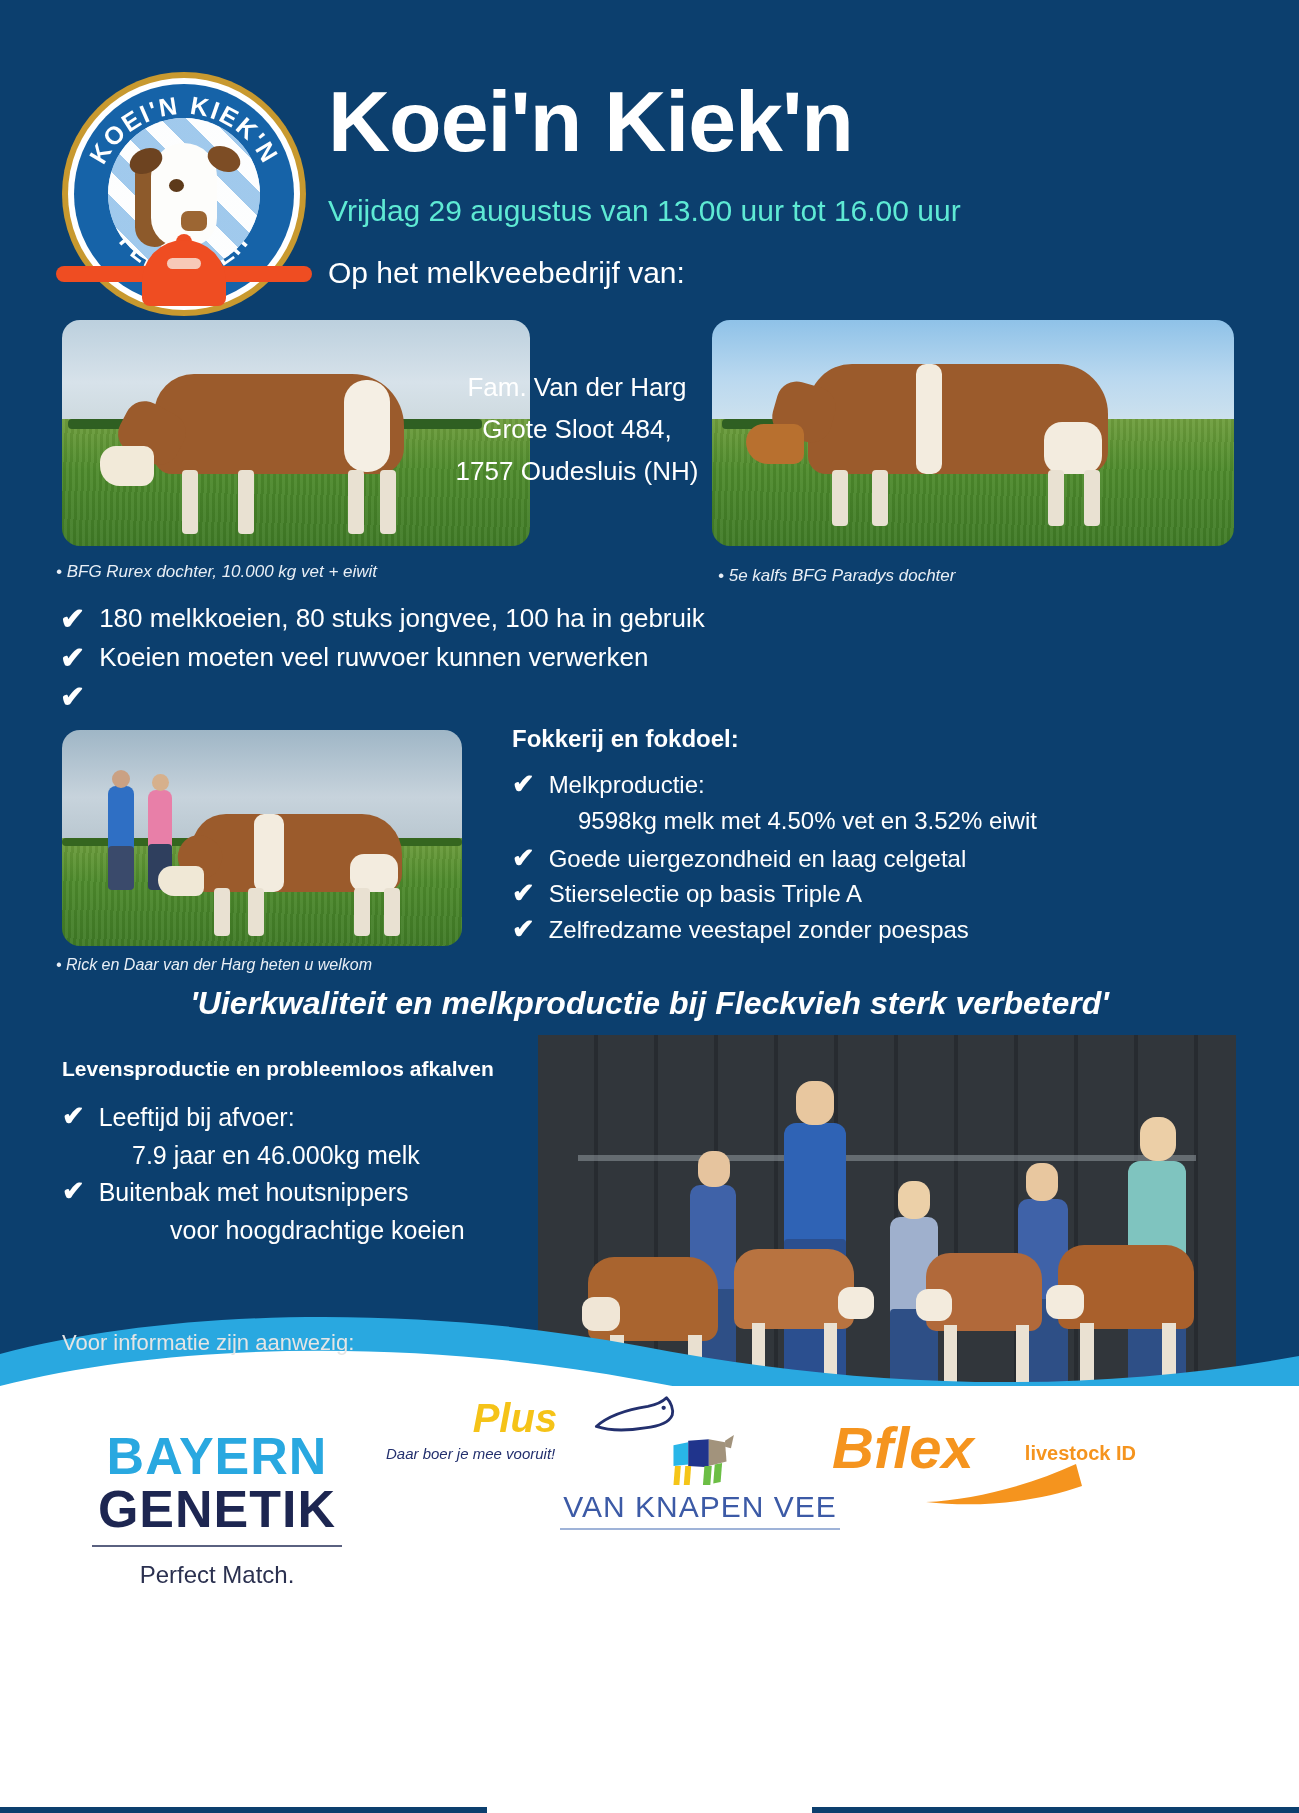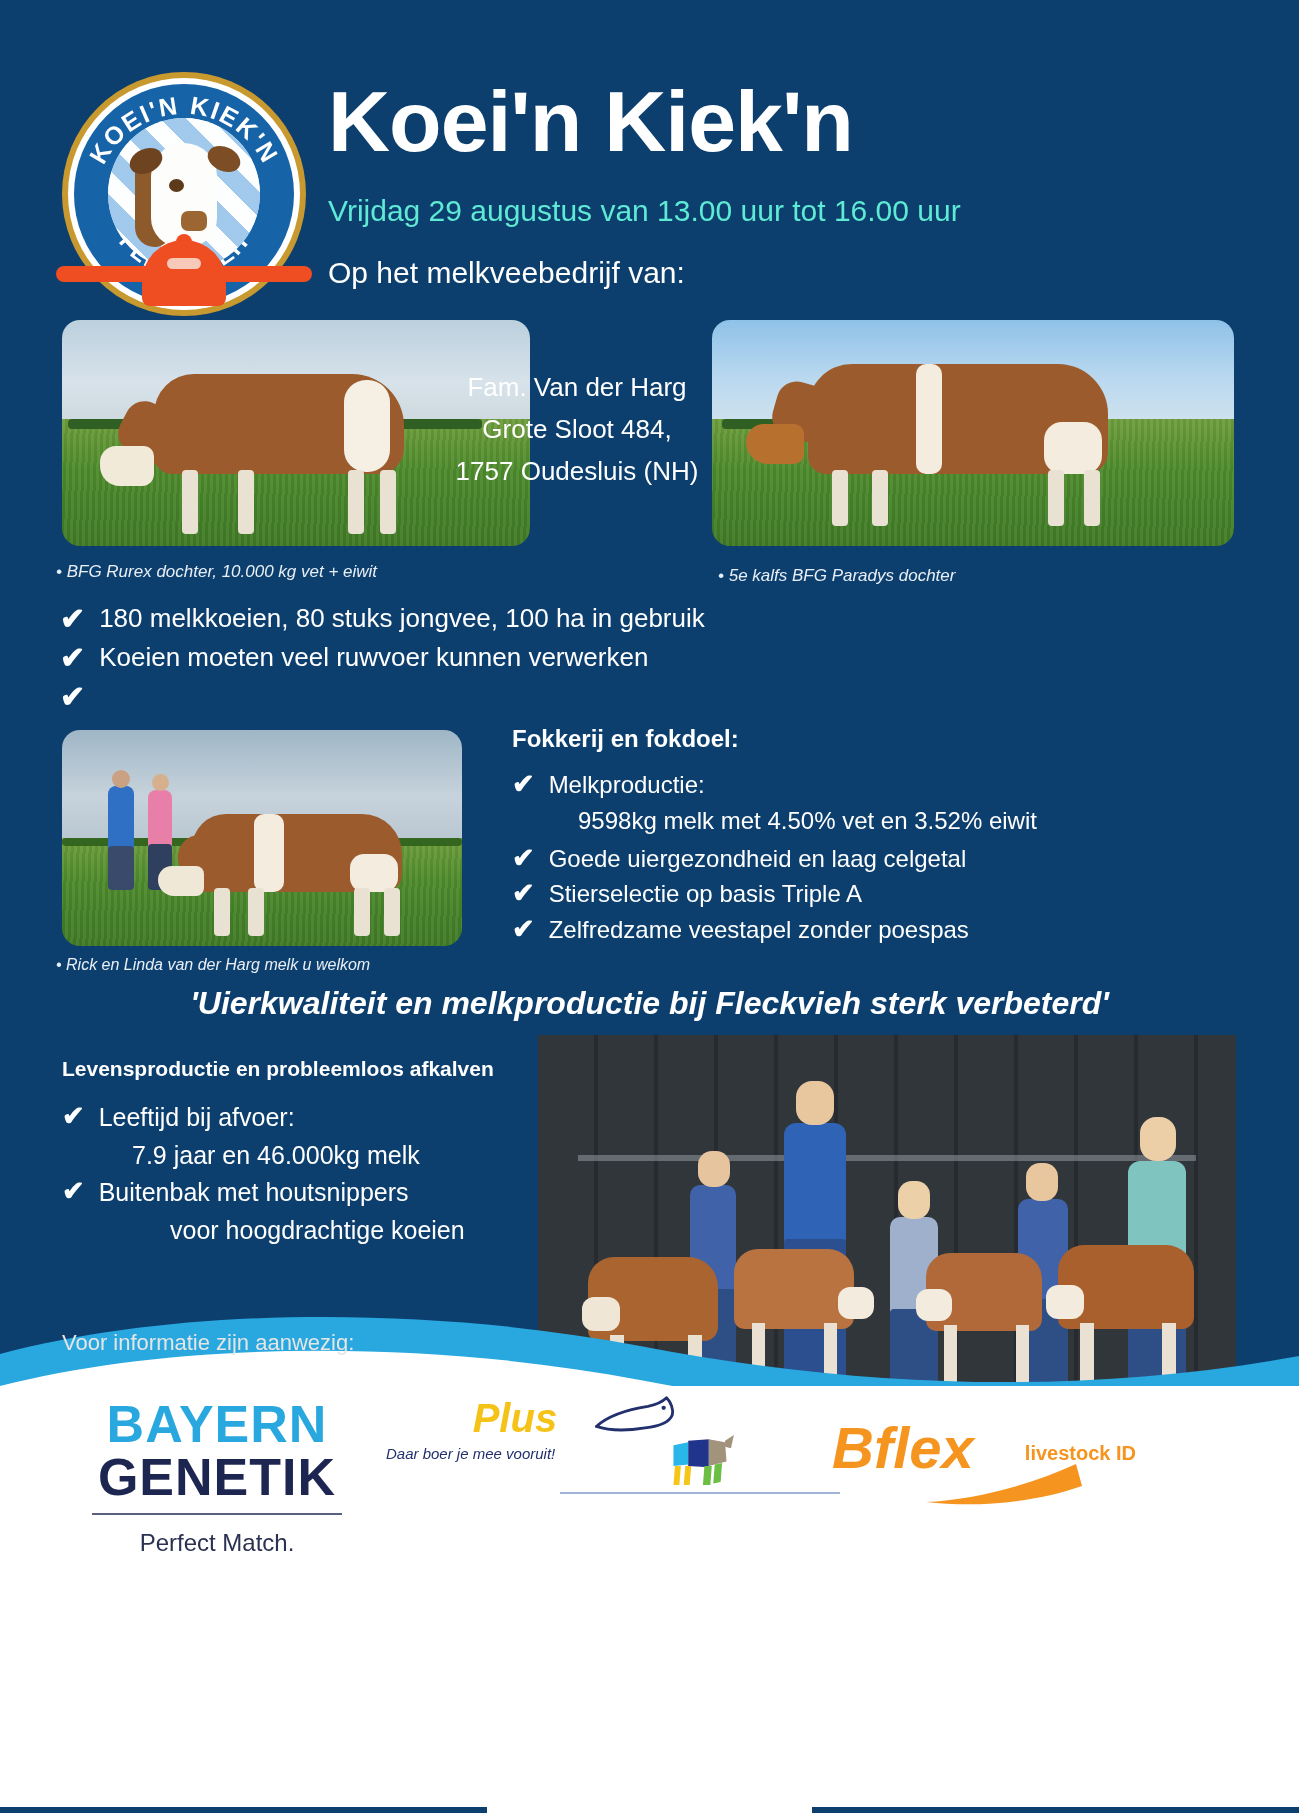--- a/index.html
+++ b/index.html
@@ -97,21 +97,21 @@
   .lev .ctext{font-size:25px;}
   .lev .sub-ind{font-size:25px;margin:4px 0 8px 70px;}
   .lev .sub-ind2{color:#fff;font-size:25px;margin:2px 0 0 108px;}
 
   
   .wave{position:absolute;left:0;top:1300px;width:1299px;height:160px;overflow:hidden;}
   .footer{position:absolute;left:0;top:1386px;width:1299px;height:427px;background:#ffffff;}
   .voor{position:absolute;left:62px;top:1330px;color:#e5e5e5;font-size:22px;font-weight:400;}
   
   .bg-logo{position:absolute;left:82px;top:1398px;width:270px;text-align:center;}
-  .bg-1{color:#29a8e0;font-size:52px;font-weight:700;letter-spacing:1px;line-height:1;}
+  .bg-1{color:#29a8e0;font-size:52px;font-weight:700;letter-spacing:1px;line-height:1;margin-top:32px;}
   .bg-2{color:#1d2651;font-size:52px;font-weight:700;letter-spacing:1px;line-height:1.05;}
   .bg-rule{height:2px;background:#5a6180;margin:8px 10px 0 10px;}
   .bg-3{color:#2b3150;font-size:24px;margin-top:14px;}
   
   .fp-logo{position:absolute;left:386px;top:1396px;width:230px;}
   .fp-row{display:flex;align-items:baseline;font-size:40px;font-weight:700;}
   .fp-a{color:#ffffff;}
   .fp-b{color:#f5c318;font-style:italic;}
   .fp-sub{color:#23306e;font-size:15px;font-style:italic;margin-top:4px;}
   .fp-cow{position:absolute;right:-62px;top:-4px;width:86px;height:46px;}
@@ -249,21 +249,21 @@
       <div style="position:absolute;left:62px;top:0;width:30px;height:78px;background:#f3ecdf;border-radius:10px;"></div>
       <div style="position:absolute;right:4px;top:40px;width:48px;height:38px;background:#f3ecdf;border-radius:14px;"></div>
     </div>
     <div class="neck" style="left:116px;top:106px;width:44px;height:42px;transform:rotate(24deg);"></div>
     <div class="head" style="left:96px;top:136px;width:46px;height:30px;border-radius:14px 8px 8px 16px;background:#f0e8d6;"></div>
     <div class="leg" style="left:152px;top:158px;height:48px;"></div>
     <div class="leg" style="left:186px;top:158px;height:48px;"></div>
     <div class="leg" style="left:292px;top:158px;height:48px;"></div>
     <div class="leg" style="left:322px;top:158px;height:48px;"></div>
   </div>
-  <div class="caption cap3">• Rick en Linda van der Harg melk u welkom</div>
+  <div class="caption cap3">• Rick en Daar van der Harg heten u welkom</div>
 
   <div class="fok">
     <div class="fok-h">Fokkerij en fokdoel:</div>
 
     <div class="checkline">
       <span class="check">✔</span>
       <span class="ctext">Melkproductie:</span>
     </div>
     <div class="sub-ind">9598kg melk met 4.50% vet en 3.52% eiwit</div>
 
@@ -385,20 +385,21 @@
         <path d="M14,18 L34,14 L34,44 L14,46 Z" fill="#29b6e8"></path>
         <path d="M34,12 L62,10 L62,48 L34,46 Z" fill="#20348c"></path>
         <path d="M62,10 L84,14 L86,40 L62,46 Z" fill="#a2937c"></path>
         <path d="M84,12 L96,4 L92,22 L84,20 Z" fill="#a2937c"></path>
         <path d="M16,46 L24,46 L22,72 L14,72 Z" fill="#f5c518"></path>
         <path d="M30,46 L38,46 L36,72 L28,72 Z" fill="#f5c518"></path>
         <path d="M56,46 L66,46 L64,72 L54,72 Z" fill="#6cbe45"></path>
         <path d="M70,44 L80,42 L78,68 L68,70 Z" fill="#6cbe45"></path>
       </svg>
     </div>
+    <div class="vk-t">VAN KNAPEN VEE</div>
     <div class="vk-rule"></div>
   </div>
 
   <div class="bf-logo">
     <div class="bf-t">Bflex</div>
     <svg class="bf-swoosh" viewBox="0 0 160 44">
       <path d="M2,40 C48,38 104,24 152,2 L158,24 C112,40 56,46 2,40 Z" fill="#f5941e"></path>
     </svg>
     <div class="bf-sub">livestock ID</div>
   </div>

